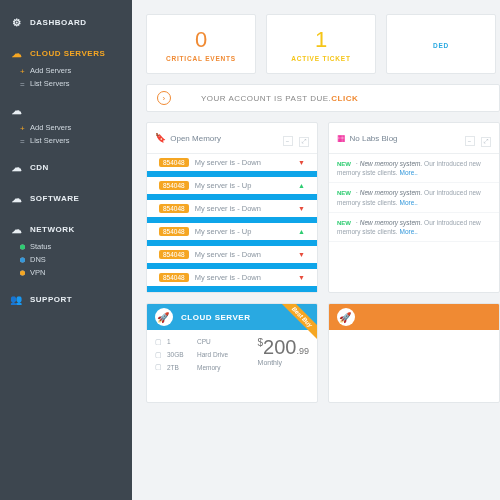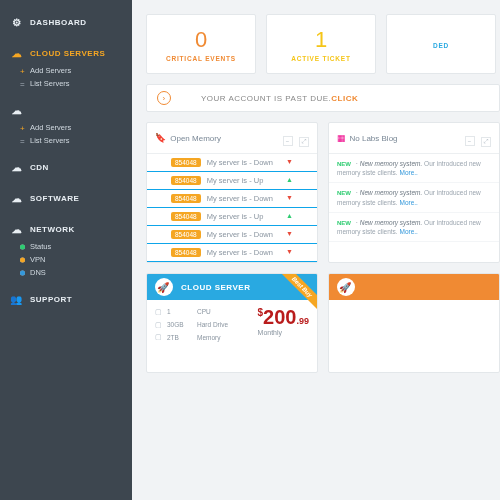--- a/index.html
+++ b/index.html
@@ -23,39 +23,39 @@
 .stat-label { font-size:6.5px; letter-spacing:.8px; margin-top:2px; font-weight:600; }
 .alert-bar { background:#fff; border:1px solid #e3e7ea; border-radius:2px; height:28px; display:flex; align-items:center; padding:0 10px; margin-bottom:10px; width:354px; font-size:8px; letter-spacing:.5px; color:#888; }
 .alert-icon { width:14px; height:14px; border:1px solid #f08a33; border-radius:50%; display:inline-flex; align-items:center; justify-content:center; color:#f08a33; font-size:8px; margin-right:30px; }
 .alert-bar .emph { color:#f08a33; font-weight:bold; }
 .panels-row { display:flex; gap:10px; margin-bottom:10px; }
 .panel { background:#fff; border:1px solid #e3e7ea; border-radius:2px; width:172px; }
 .panel-head { display:flex; align-items:center; justify-content:space-between; padding:6px 8px; border-bottom:1px solid #eceff1; }
 .panel-title { font-size:8px; color:#7a8896; display:flex; align-items:center; gap:4px; }
 .panel-title .ticon { color:#f5a623; font-size:9px; }
 .panel-ctrl { width:10px; height:10px; border:1px solid #e3e7ea; display:inline-flex; align-items:center; justify-content:center; font-size:6px; color:#aeb8c2; cursor:pointer; margin-left:2px; }
-.ticket-row { display:flex; align-items:flex-start; padding:4px 24px; border-bottom:1px solid #0ea5e9; font-size:7.5px; color:#8a95a0; }
+.ticket-row { display:flex; align-items:center; padding:4px 12px; border-bottom:6px solid #0ea5e9; font-size:7.5px; color:#8a95a0; }
 .badge { background:#f5a623; color:#fff; border-radius:2px; padding:1px 4px; font-size:6.5px; margin-right:6px; }
 .tri { margin-left:auto; font-size:7px; }
 .tri.down { color:#e74c3c; }
 .tri.up { color:#2ecc71; }
 .blog-row { padding:5px 8px; border-bottom:1px solid #f3f5f7; font-size:6.5px; color:#9aa4ae; line-height:1.4; }
 .blog-row .new { color:#2ecc71; font-weight:bold; margin-right:3px; font-size:6px; }
 .blog-row .more { color:#3398db; }
 .blog-row .title { color:#6d7882; font-style:italic; }
 .prod-row { display:flex; gap:10px; }
 .prod-card { background:#fff; border:1px solid #e3e7ea; border-radius:2px; width:172px; height:100px; position:relative; overflow:hidden; }
 .prod-head { background:#29a9e1; color:#fff; height:26px; display:flex; align-items:center; padding:0 8px; font-size:8px; font-weight:bold; letter-spacing:.5px; }
 .prod-head .rocket { width:18px; height:18px; background:#fff; border-radius:50%; display:inline-flex; align-items:center; justify-content:center; margin-right:8px; color:#29a9e1; font-size:10px; }
 .prod-body { display:flex; padding:6px 8px; }
 .spec { font-size:6.5px; color:#8a95a0; line-height:1.8; }
 .spec-row { display:flex; align-items:center; gap:4px; }
 .spec-ico { width:8px; color:#b8c2cb; font-size:7px; }
 .price { margin-left:auto; text-align:left; }
-.price .amt { color:#b91c1c; font-size:20px; font-weight:700; }
+.price .amt { color:#737373; font-size:20px; font-weight:400; }
 .price .amt sup { font-size:10px; }
 .price .cents { font-size:9px; }
 .price .per { font-size:7px; color:#8a95a0; display:block; }
 .ribbon { position:absolute; top:8px; right:-18px; background:#f5a623; color:#fff; font-size:6px; font-weight:bold; padding:2px 20px; transform:rotate(45deg); font-style:italic; }
 </style>
 </head>
 <body>
 
 <div class="app">
   <div class="sidebar" id="sidebar">
@@ -91,22 +91,22 @@
           <span class="icon">☁</span>
           <span>SOFTWARE</span>
         </div>
       </div>
       <div class="side-group">
         <div class="side-item">
           <span class="icon">☁</span>
           <span>NETWORK</span>
         </div>
         <div class="side-sub dot"><span class="dot-ind" style="background:#2ecc71"></span>Status</div>
+        <div class="side-sub dot"><span class="dot-ind" style="background:#3498db"></span>DNS</div>
         <div class="side-sub dot"><span class="dot-ind" style="background:#f5a623"></span>VPN</div>
-        <div class="side-sub dot"><span class="dot-ind" style="background:#3498db"></span>DNS</div>
       </div>
       <div class="side-group">
         <div class="side-item">
           <span class="icon">👥</span>
           <span>SUPPORT</span>
         </div>
       </div>
     </div>
   <div class="main">
 

